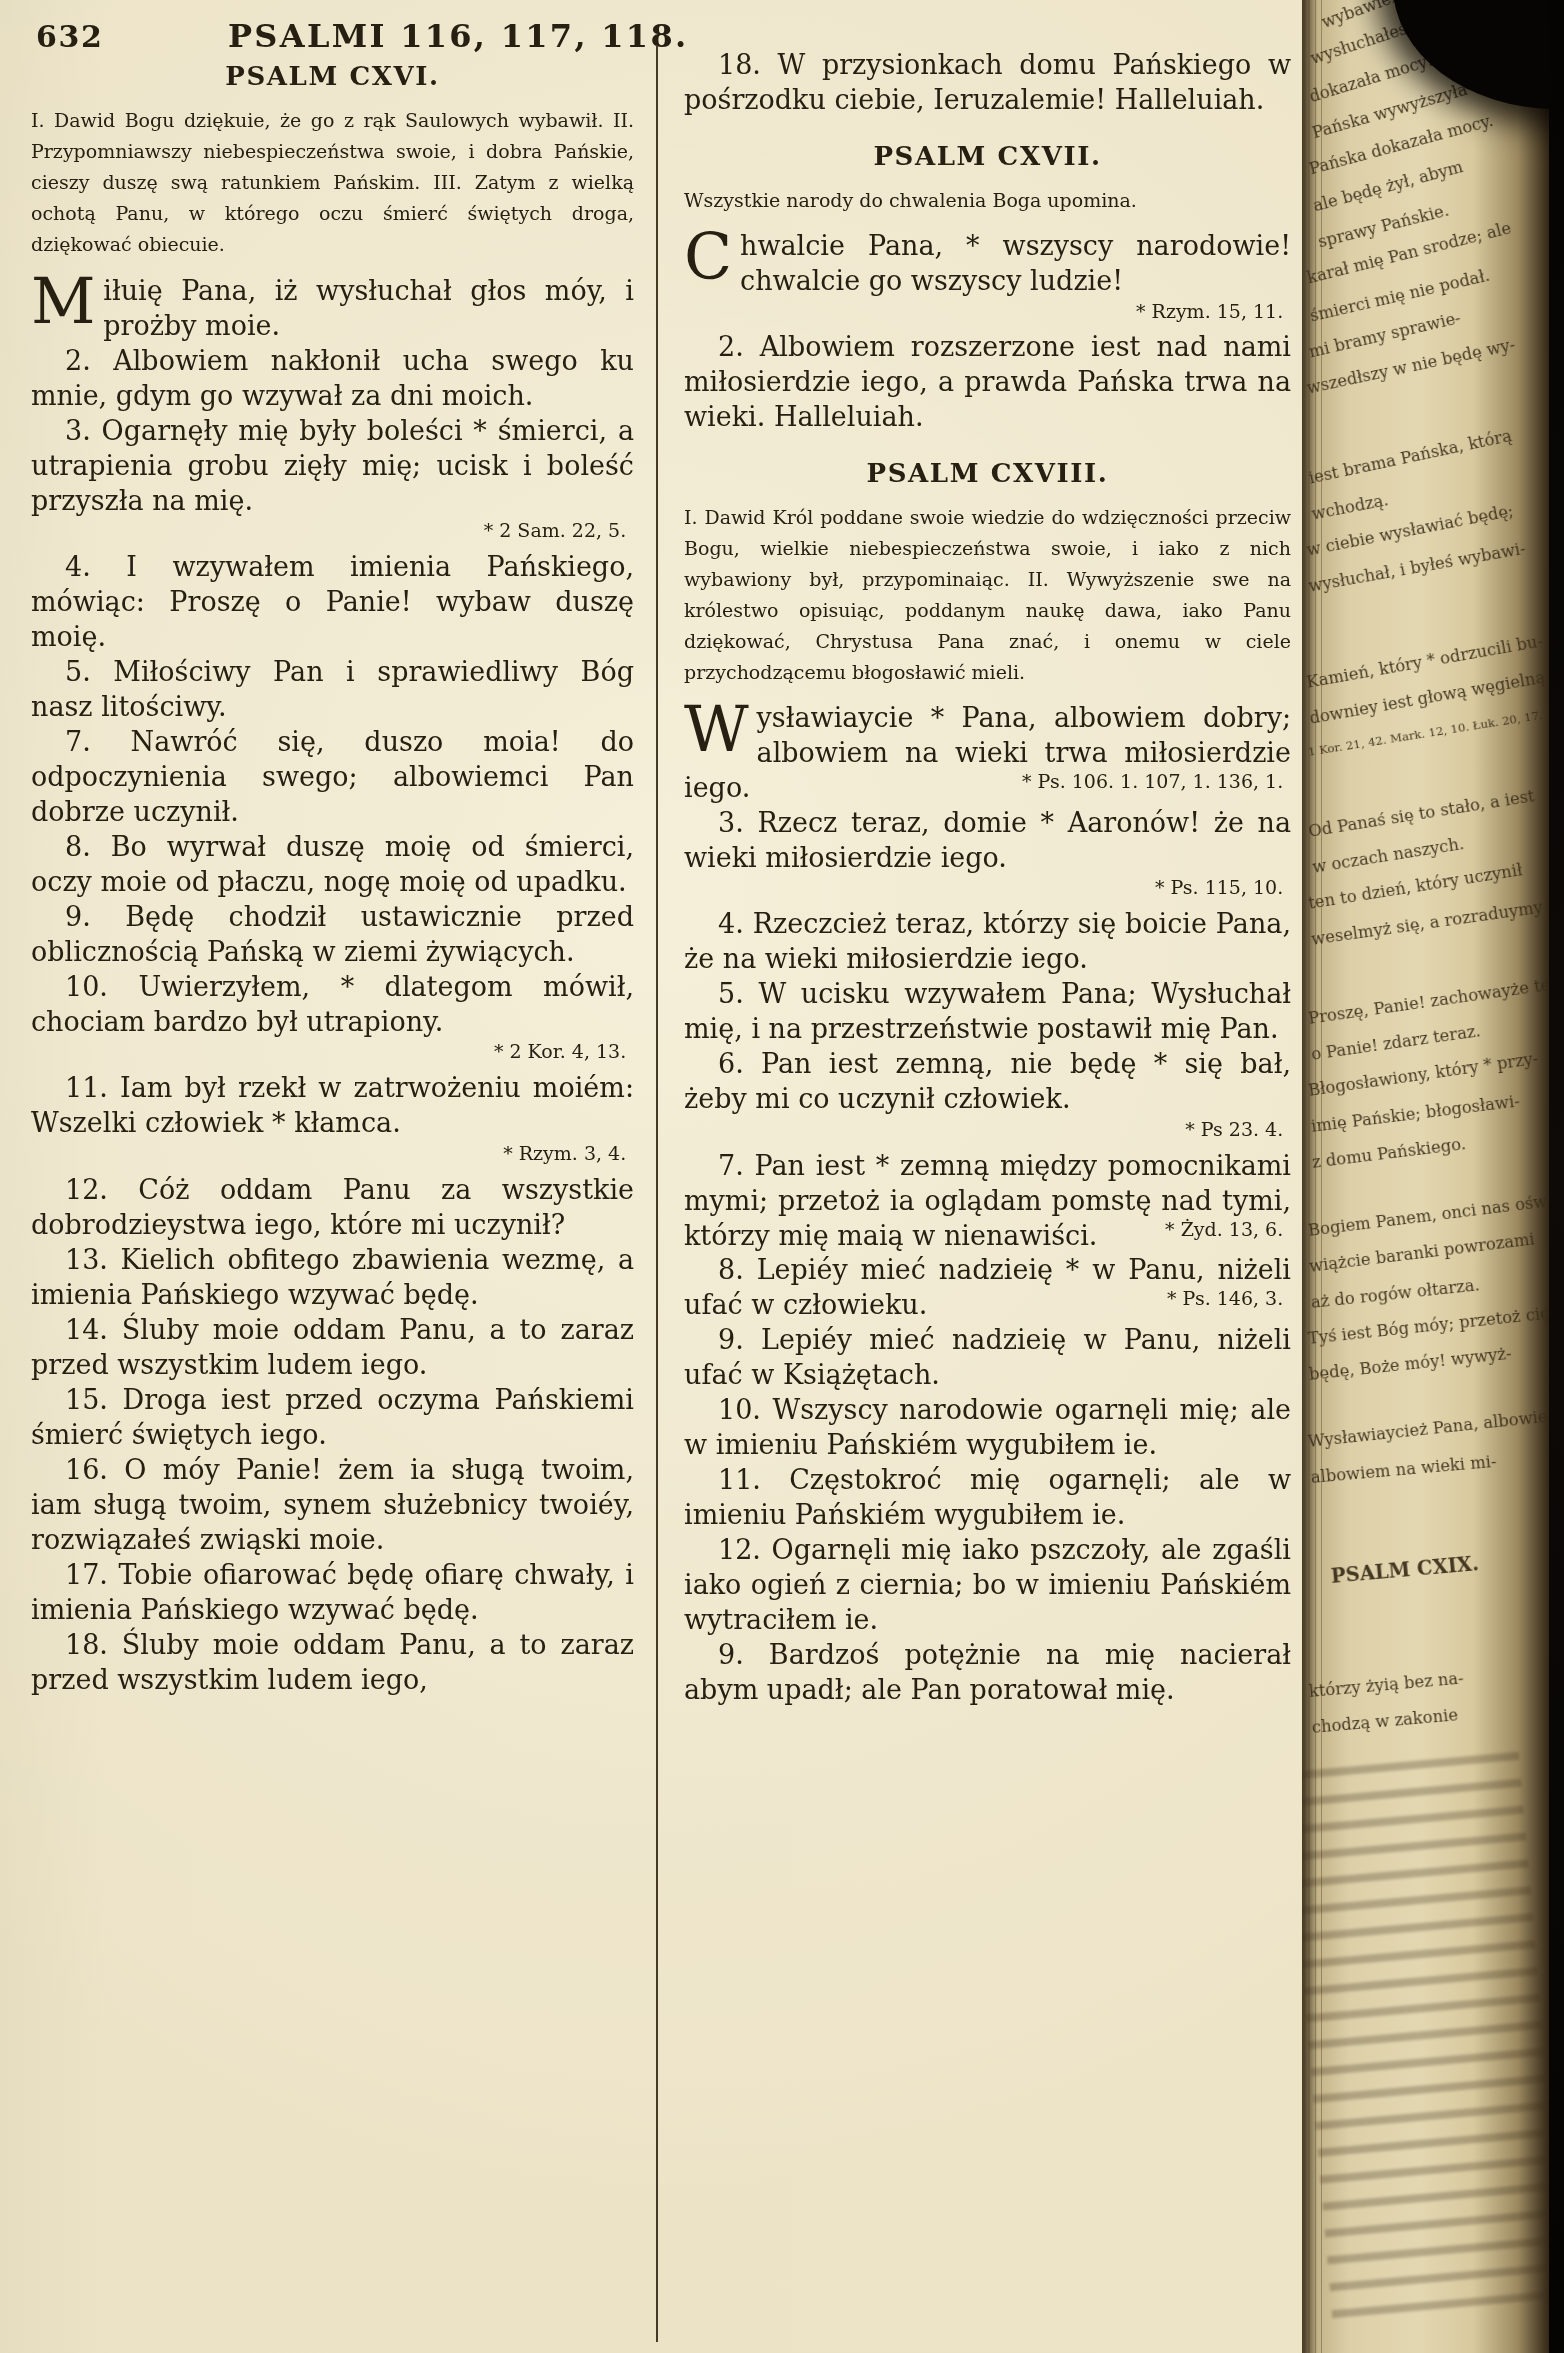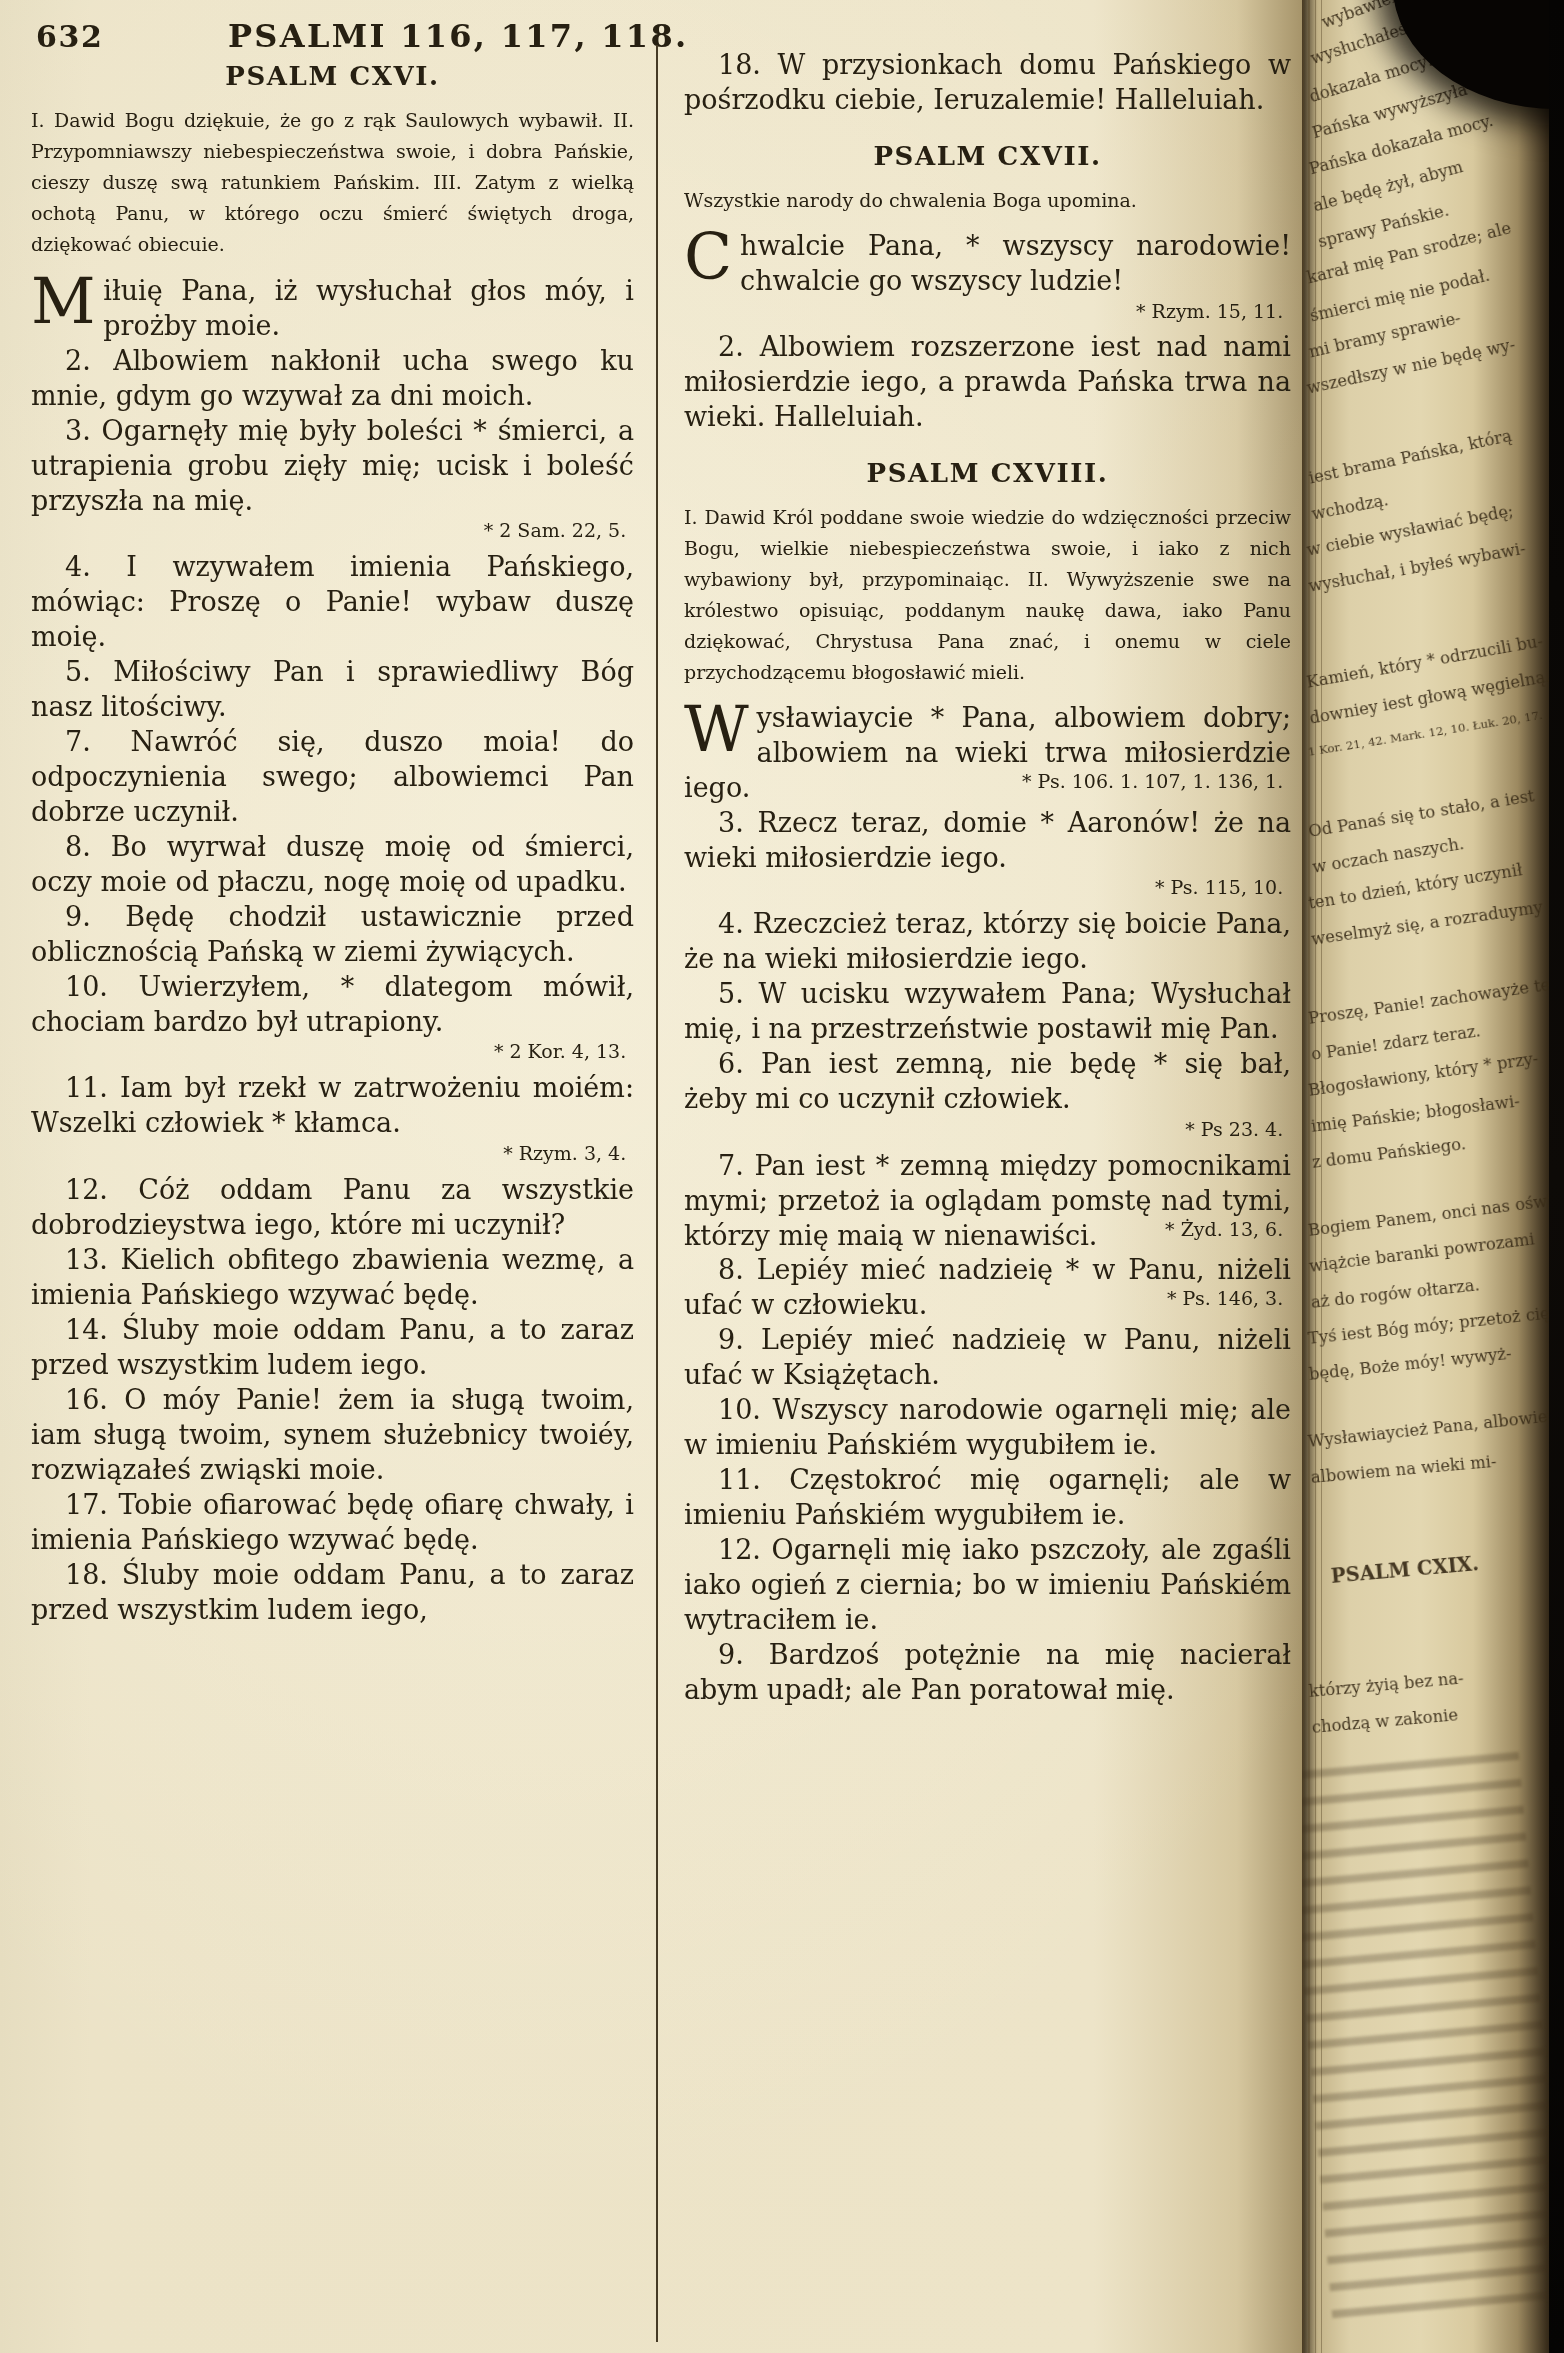--- a/index.html
+++ b/index.html
@@ -4,21 +4,21 @@
 <style>
   html,body{margin:0;padding:0;}
   body{
     width:1565px;height:2354px;position:relative;overflow:hidden;
     background:#14100b;
     font-family:"DejaVu Serif","Liberation Serif",serif;
     color:#272012;
   }
   
   .page{
-    position:absolute;left:0;top:0;width:1302px;height:2354px;
+    position:absolute;left:0;top:0;width:1564px;height:2354px;
     background:
       radial-gradient(120% 90% at 42% 38%, rgba(255,252,238,0.45), rgba(0,0,0,0) 62%),
       linear-gradient(90deg,#e6ddc0 0%,#ece3c7 7%,#ede4c8 84%,#d6c79f 95%,#a6946a 100%);
   }
   .page-number{
     position:absolute;left:36px;top:19px;
     font-size:30px;font-weight:bold;letter-spacing:1.6px;
   }
   .running-title{
     position:absolute;left:228px;top:17px;
@@ -118,20 +118,21 @@
     <p class="verse">7. Nawróć się, duszo moia! do odpoczynienia swego; albowiemci Pan dobrze uczynił.</p>
     <p class="verse">8. Bo wyrwał duszę moię od śmierci, oczy moie od płaczu, nogę moię od upadku.</p>
     <p class="verse">9. Będę chodził ustawicznie przed oblicznością Pańską w ziemi żywiących.</p>
     <p class="verse">10. Uwierzyłem, * dlategom mówił, chociam bardzo był utrapiony.</p>
     <div class="ref-line">* 2 Kor. 4, 13.</div>
     <p class="verse">11. Iam był rzekł w zatrwożeniu moiém: Wszelki człowiek * kłamca.</p>
     <div class="ref-line">* Rzym. 3, 4.</div>
     <p class="verse">12. Cóż oddam Panu za wszystkie dobrodzieystwa iego, które mi uczynił?</p>
     <p class="verse">13. Kielich obfitego zbawienia wezmę, a imienia Pańskiego wzywać będę.</p>
     <p class="verse">14. Śluby moie oddam Panu, a to zaraz przed wszystkim ludem iego.</p>
+    <p class="verse">15. Droga iest przed oczyma Pańskiemi śmierć świętych iego.</p>
     <p class="verse">16. O móy Panie! żem ia sługą twoim, iam sługą twoim, synem służebnicy twoiéy, rozwiązałeś zwiąski moie.</p>
     <p class="verse">17. Tobie ofiarować będę ofiarę chwały, i imienia Pańskiego wzywać będę.</p>
     <p class="verse">18. Śluby moie oddam Panu, a to zaraz przed wszystkim ludem iego,</p>
   </div>
 
   <div class="col col-right">
     <p class="verse">18. W przysionkach domu Pańskiego w pośrzodku ciebie, Ieruzalemie! Halleluiah.</p>
 
     <h2 class="psalm-heading">PSALM CXVII.</h2>
     <p class="intro centered">Wszystkie narody do chwalenia Boga upomina.</p>

